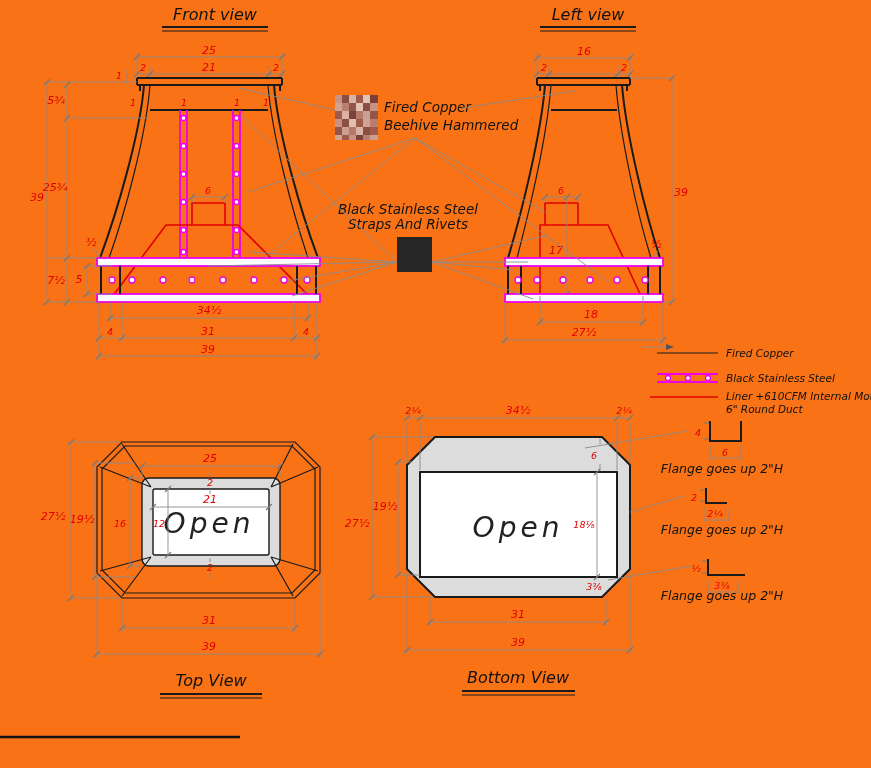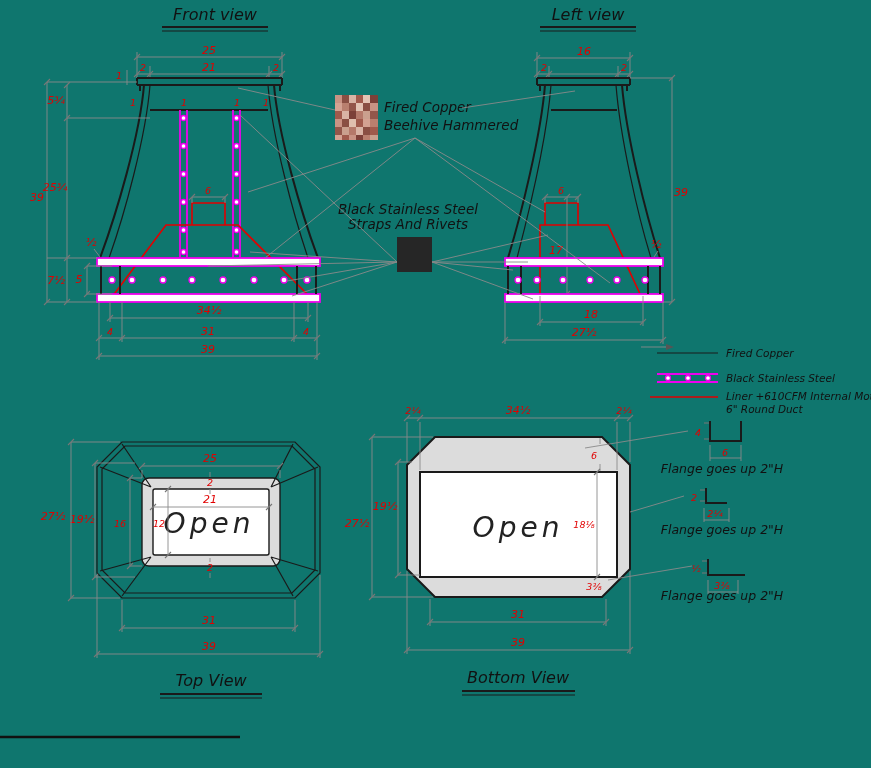--- a/index.html
+++ b/index.html
@@ -1,16 +1,16 @@
 <!DOCTYPE html>
 <html><head>
 <meta charset="utf-8">
 <style>
   html,body{margin:0;padding:0;background:#fff;}
-  .sheet{position:relative;width:871px;height:768px;background:#0f766e;overflow:hidden;
+  .sheet{position:relative;width:871px;height:768px;background:#f97316;overflow:hidden;
          font-family:"DejaVu Sans",sans-serif;}
   svg{display:block;}
   .bl  {stroke:#1a1a1a;stroke-width:2;fill:none;}
   .bl1 {stroke:#1a1a1a;stroke-width:1.2;fill:none;}
   .mg  {stroke:#ee00ee;stroke-width:1.8;fill:none;}
   .mgf {stroke:#ee00ee;stroke-width:1.8;fill:#ffffff;}
   .rd  {stroke:#e10000;stroke-width:1.6;fill:none;}
   .gy  {stroke:#8a8a8a;stroke-width:0.9;fill:none;}
   .tk  {stroke:#777777;stroke-width:1.1;fill:none;}
   .rv  {stroke:#ee00ee;stroke-width:1.3;fill:#ffffff;}

